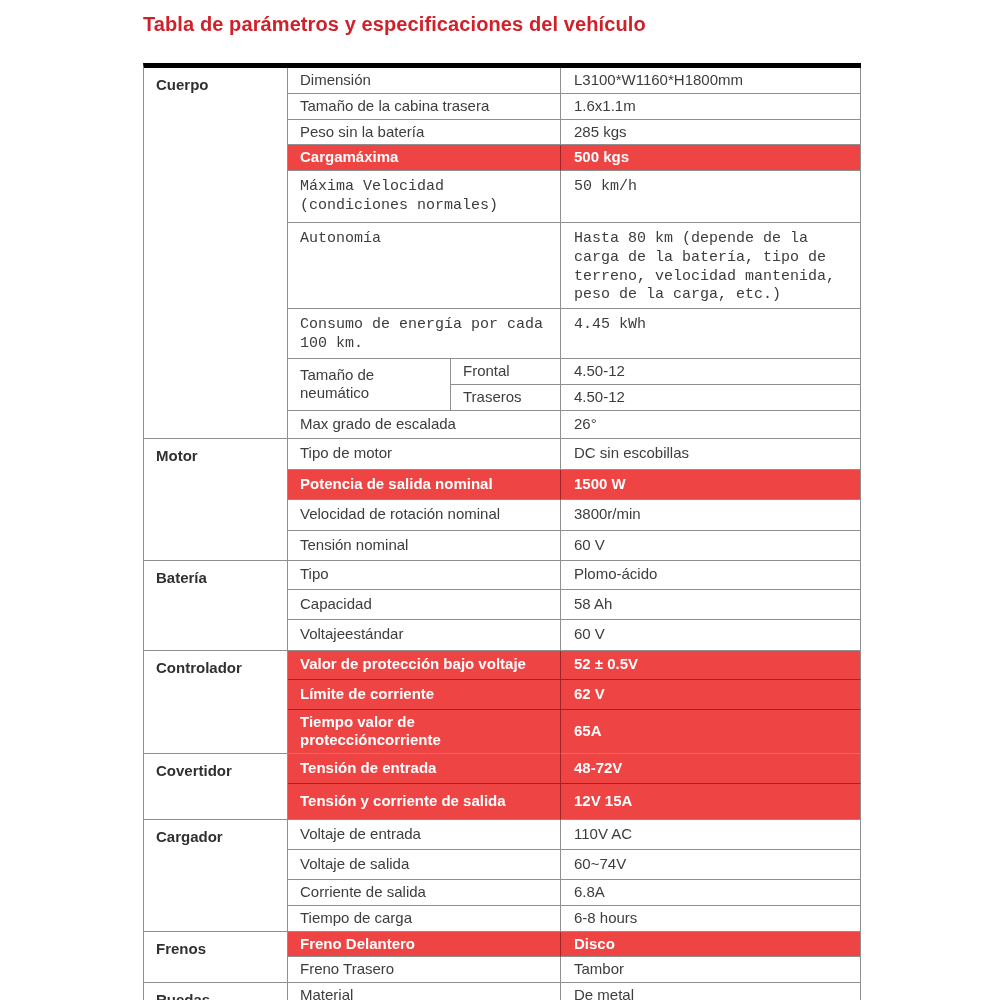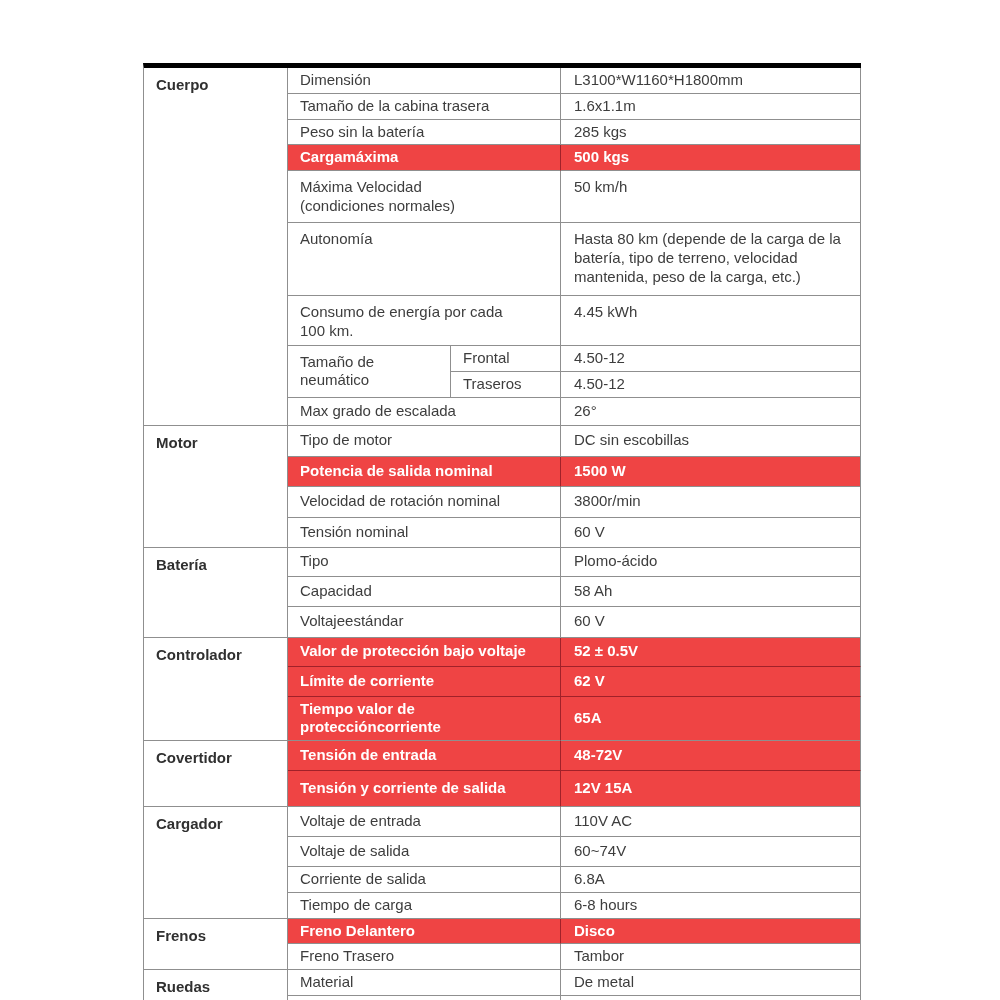--- a/index.html
+++ b/index.html
@@ -42,35 +42,36 @@
   }
   td.cat {
     vertical-align: top;
     padding: 8px 10px 4px 12px;
     font-weight: bold;
     color: #303030;
   }
   td.lab { padding: 3px 10px 3px 12px; white-space: pre-line; }
   td.sub { padding: 3px 10px 3px 12px; }
   td.val { padding: 3px 10px 3px 13px; }
-  tr.toprow td { vertical-align: top; padding-top: 7px; }
+  tr.toprow td { vertical-align: top; padding-top: 7px; font-family: Liberation Mono, monospace; }
   td.red {
     background: #ef4444;
     color: #ffffff;
     font-weight: bold;
   }
   
   td.red.rr { border-right-color: #a12129; }
   
   td.red.rb { border-bottom-color: #a12129; }
 </style>
 </head>
 <body>
 
 <div class="page">
+  <div class="title">Tabla de parámetros y especificaciones del vehículo</div>
 
   <table class="spec">
     <colgroup>
       <col style="width:144px">
       <col style="width:163px">
       <col style="width:110px">
       <col style="width:300px">
     </colgroup>
     <tbody>
 

